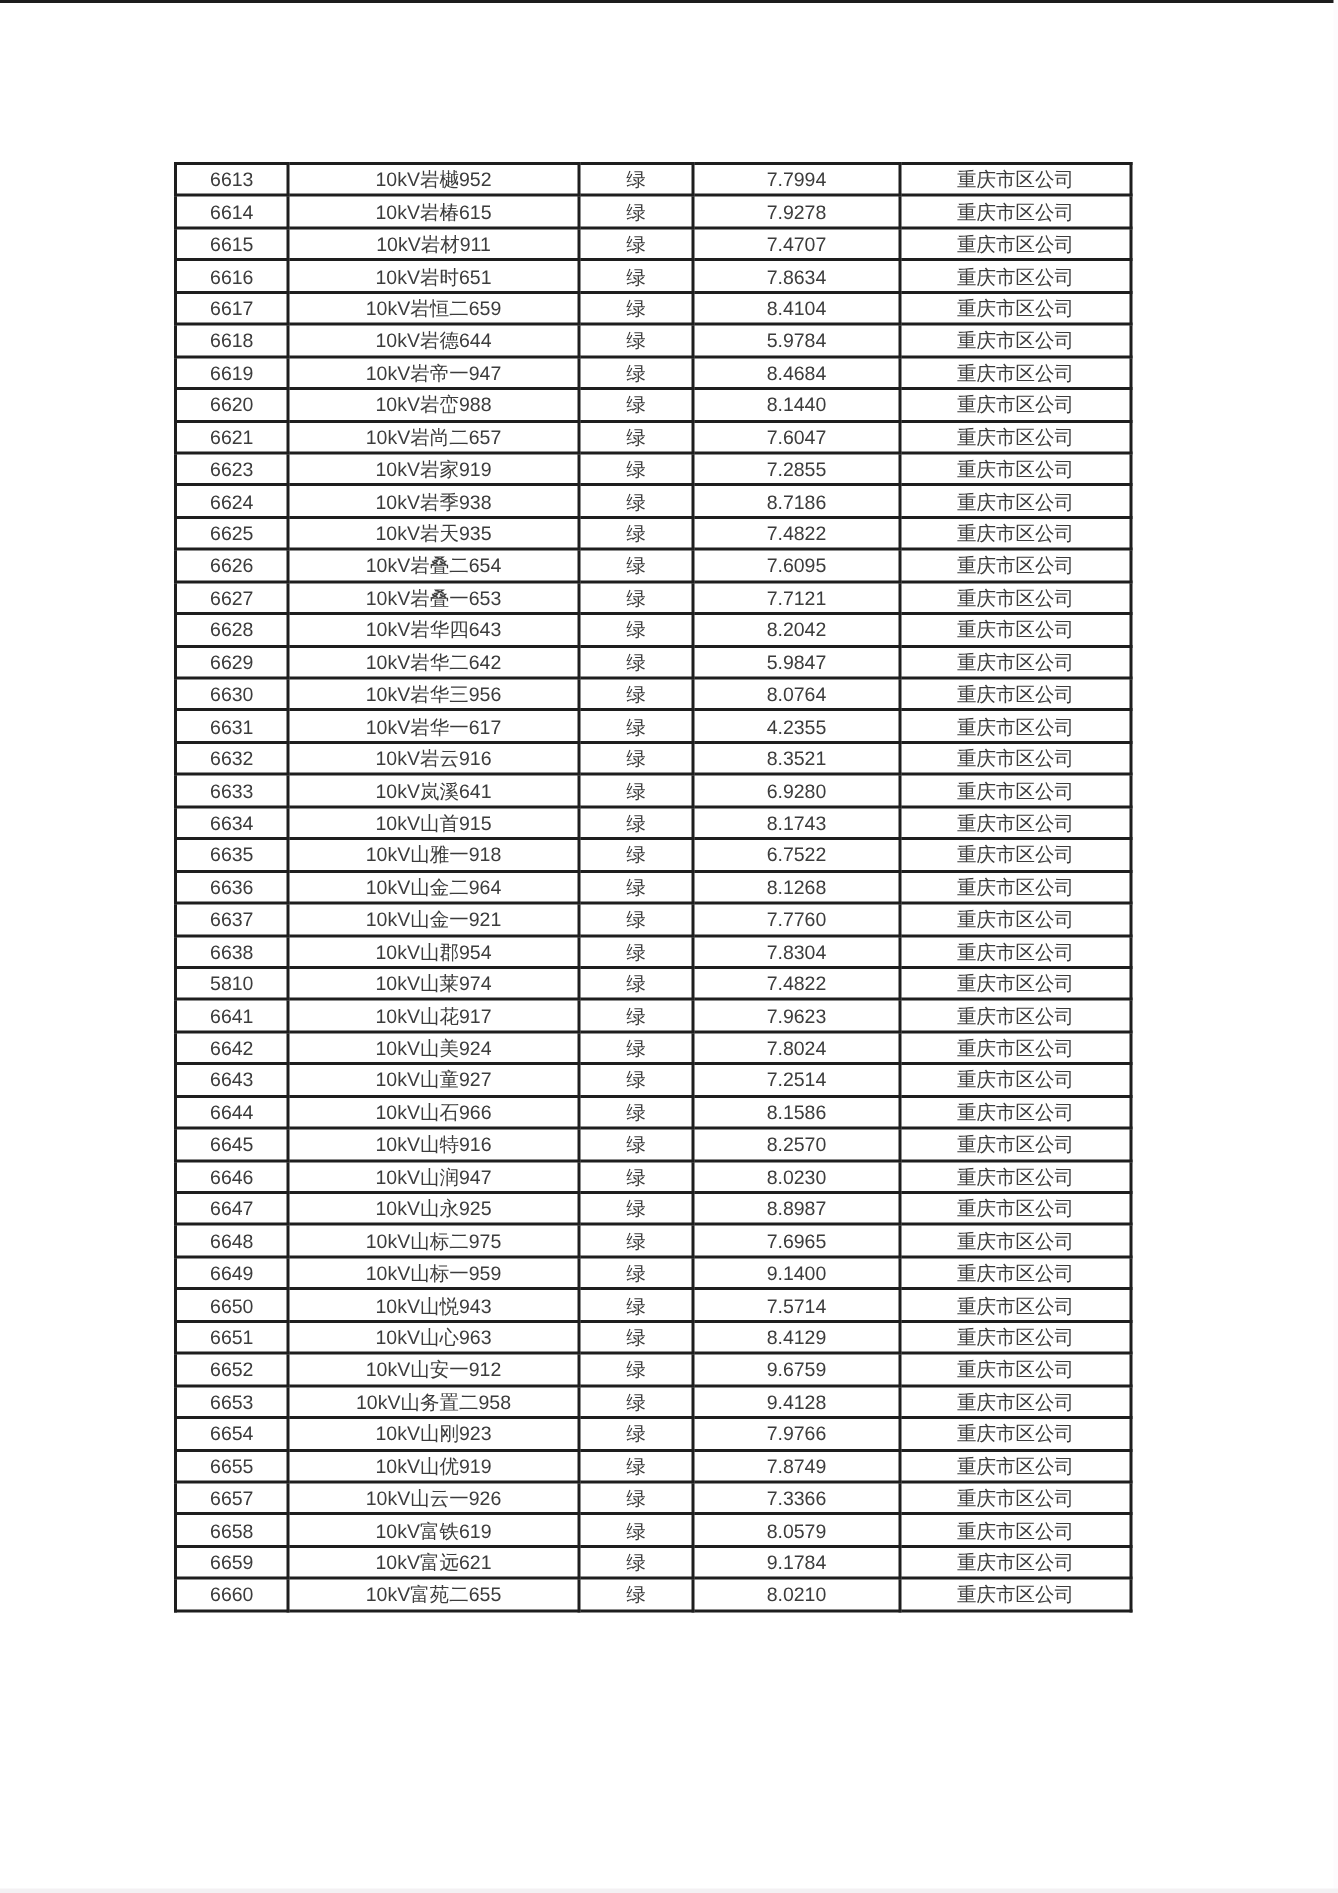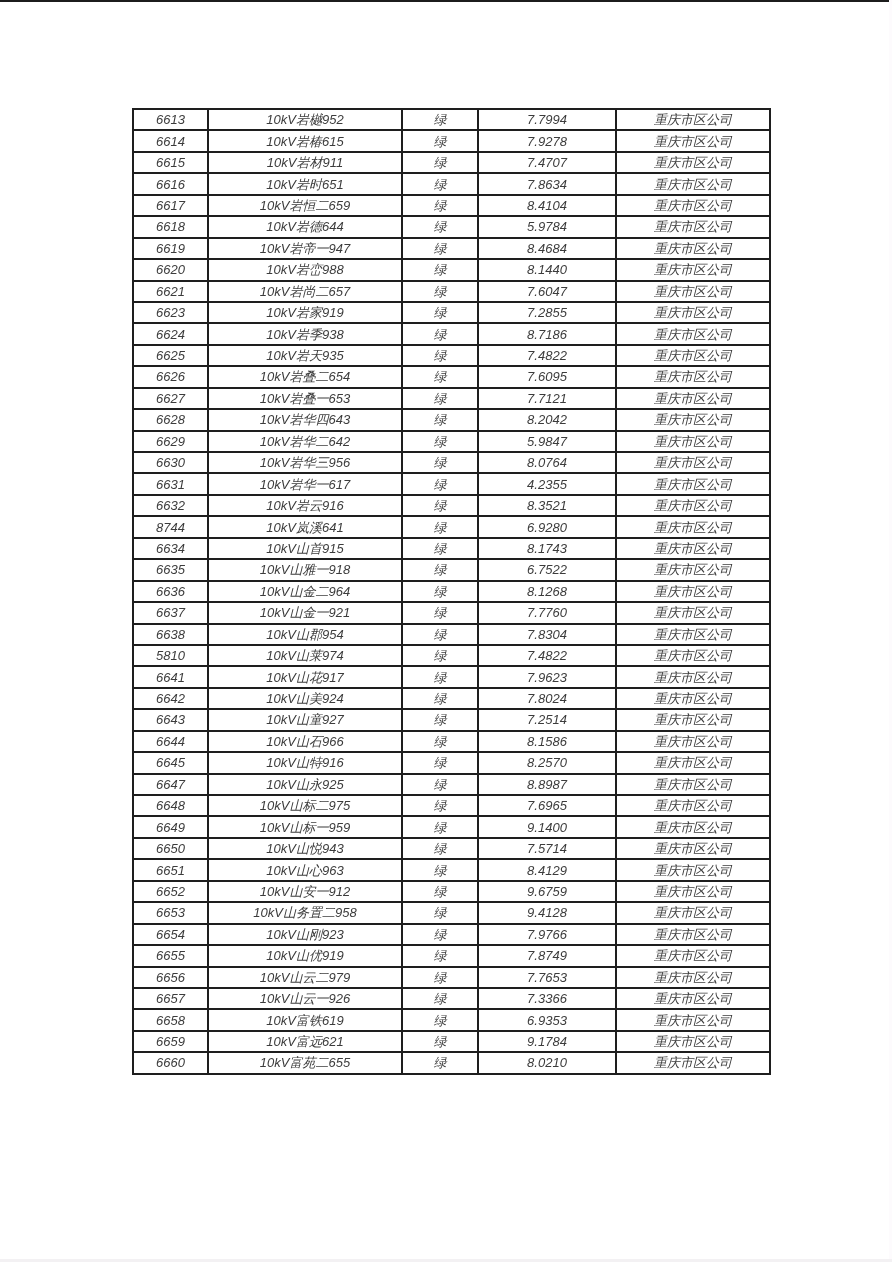--- a/index.html
+++ b/index.html
@@ -33,26 +33,25 @@
   .page-bottom-edge {
     position: absolute;
     bottom: 0;
     left: 0;
     width: 892px;
     height: 3px;
     background: #f3f1f3;
   }
   table.data-table {
     position: absolute;
-    left: 132px;
+    left: 116px;
     top: 108px;
     width: 637px;
     border-collapse: collapse;
     table-layout: fixed;
-    font-style: italic;
   }
   table.data-table td {
     border: 2px solid #1e1e1e;
     height: 19.45px; 
     padding: 0;
     text-align: center;
     vertical-align: middle;
     font-size: 13px;
     color: #3c3c3c;
     line-height: 1;
@@ -208,21 +207,21 @@
         <td>重庆市区公司</td>
       </tr>
       <tr>
         <td>6632</td>
         <td>10kV岩云916</td>
         <td>绿</td>
         <td>8.3521</td>
         <td>重庆市区公司</td>
       </tr>
       <tr>
-        <td>8744</td>
+        <td>6633</td>
         <td>10kV岚溪641</td>
         <td>绿</td>
         <td>6.9280</td>
         <td>重庆市区公司</td>
       </tr>
       <tr>
         <td>6634</td>
         <td>10kV山首915</td>
         <td>绿</td>
         <td>8.1743</td>
@@ -292,20 +291,27 @@
         <td>重庆市区公司</td>
       </tr>
       <tr>
         <td>6645</td>
         <td>10kV山特916</td>
         <td>绿</td>
         <td>8.2570</td>
         <td>重庆市区公司</td>
       </tr>
       <tr>
+        <td>6646</td>
+        <td>10kV山润947</td>
+        <td>绿</td>
+        <td>8.0230</td>
+        <td>重庆市区公司</td>
+      </tr>
+      <tr>
         <td>6647</td>
         <td>10kV山永925</td>
         <td>绿</td>
         <td>8.8987</td>
         <td>重庆市区公司</td>
       </tr>
       <tr>
         <td>6648</td>
         <td>10kV山标二975</td>
         <td>绿</td>
@@ -355,38 +361,31 @@
         <td>重庆市区公司</td>
       </tr>
       <tr>
         <td>6655</td>
         <td>10kV山优919</td>
         <td>绿</td>
         <td>7.8749</td>
         <td>重庆市区公司</td>
       </tr>
       <tr>
-        <td>6656</td>
-        <td>10kV山云二979</td>
-        <td>绿</td>
-        <td>7.7653</td>
-        <td>重庆市区公司</td>
-      </tr>
-      <tr>
         <td>6657</td>
         <td>10kV山云一926</td>
         <td>绿</td>
         <td>7.3366</td>
         <td>重庆市区公司</td>
       </tr>
       <tr>
         <td>6658</td>
         <td>10kV富铁619</td>
         <td>绿</td>
-        <td>6.9353</td>
+        <td>8.0579</td>
         <td>重庆市区公司</td>
       </tr>
       <tr>
         <td>6659</td>
         <td>10kV富远621</td>
         <td>绿</td>
         <td>9.1784</td>
         <td>重庆市区公司</td>
       </tr>
       <tr>

